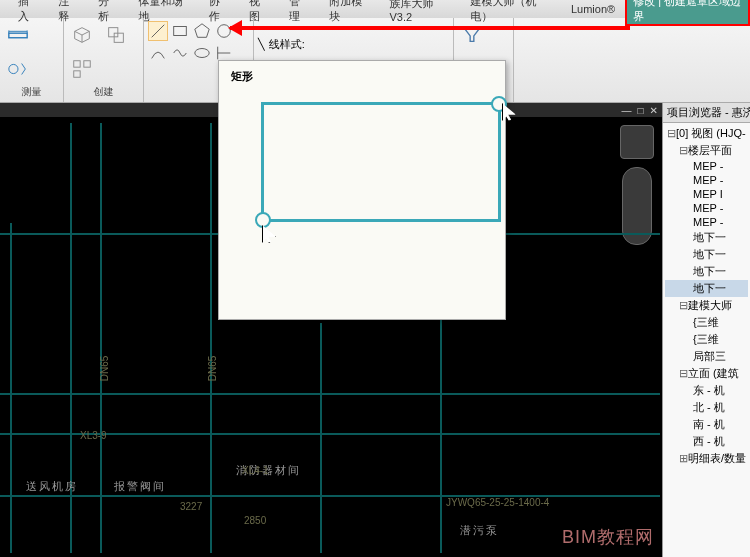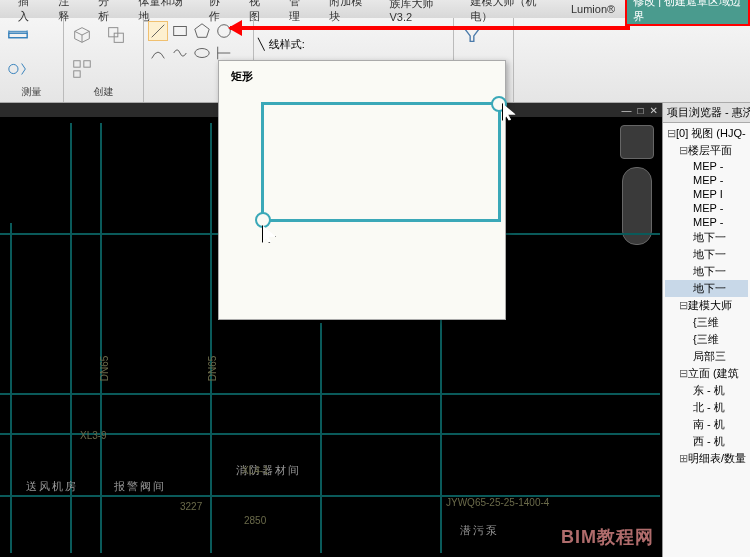--- a/index.html
+++ b/index.html
@@ -33,21 +33,21 @@
 .cursor::after{content:"";position:absolute;width:12px;height:16px;background:#fff;clip-path:polygon(0 0,0 100%,30% 75%,50% 100%,65% 92%,45% 65%,100% 65%);border:1px solid #000}
 .red-arrow{position:absolute;top:26px;left:230px;width:400px;height:4px;background:red;z-index:5}
 .red-arrow::before{content:"";position:absolute;left:-10px;top:-6px;border:8px solid transparent;border-right:14px solid red}
 .canvas-titlebar{position:absolute;top:0;left:0;right:0;height:14px;background:#2b2b2b;display:flex;justify-content:flex-end;align-items:center;padding-right:4px;gap:6px}
 .canvas-titlebar span{color:#ccc;font-size:10px;cursor:pointer}
 .nav-cube{position:absolute;top:22px;right:8px;width:34px;height:34px;background:#3a3a3a;border:1px solid #666;border-radius:4px}
 .nav-wheel{position:absolute;top:64px;right:10px;width:30px;height:78px;background:#3a3a3a;border:1px solid #666;border-radius:14px}
 .drawing-lines{position:absolute;inset:0}
 .dl{position:absolute;background:#0a5a5a}
 .room-label{position:absolute;color:#999;font-size:11px;letter-spacing:2px}
-.watermark{position:absolute;bottom:8px;right:8px;color:#d88;font-size:18px;font-weight:bold;letter-spacing:1px;opacity:.8}
+.watermark{position:absolute;bottom:8px;right:8px;color:#d88;font-size:18px;font-weight:normal;letter-spacing:1px;opacity:.8}
 .linetext{position:absolute;color:#6a6a4a;font-size:10px}
 .exp{display:inline-block;width:9px;text-align:center;color:#666}
 </style>
 </head>
 <body>
 
 <div class="menubar">
   <span>插入</span>
   <span>注释</span>
   <span>分析</span>

